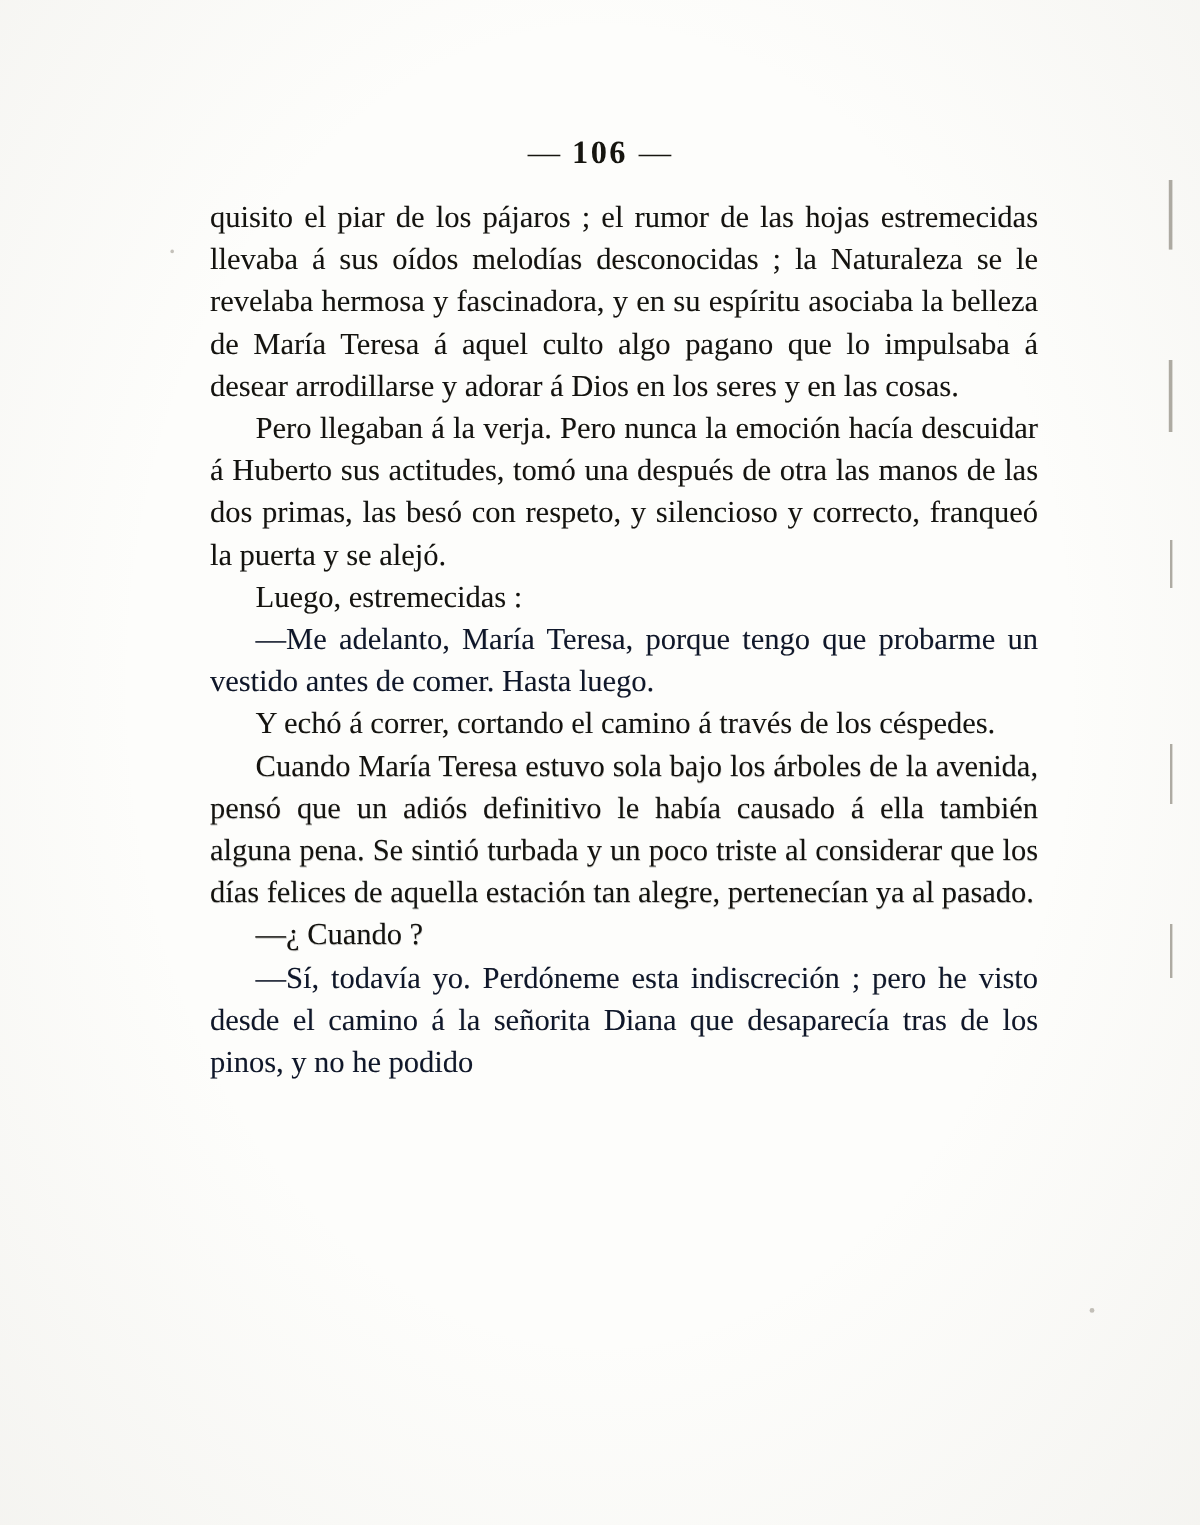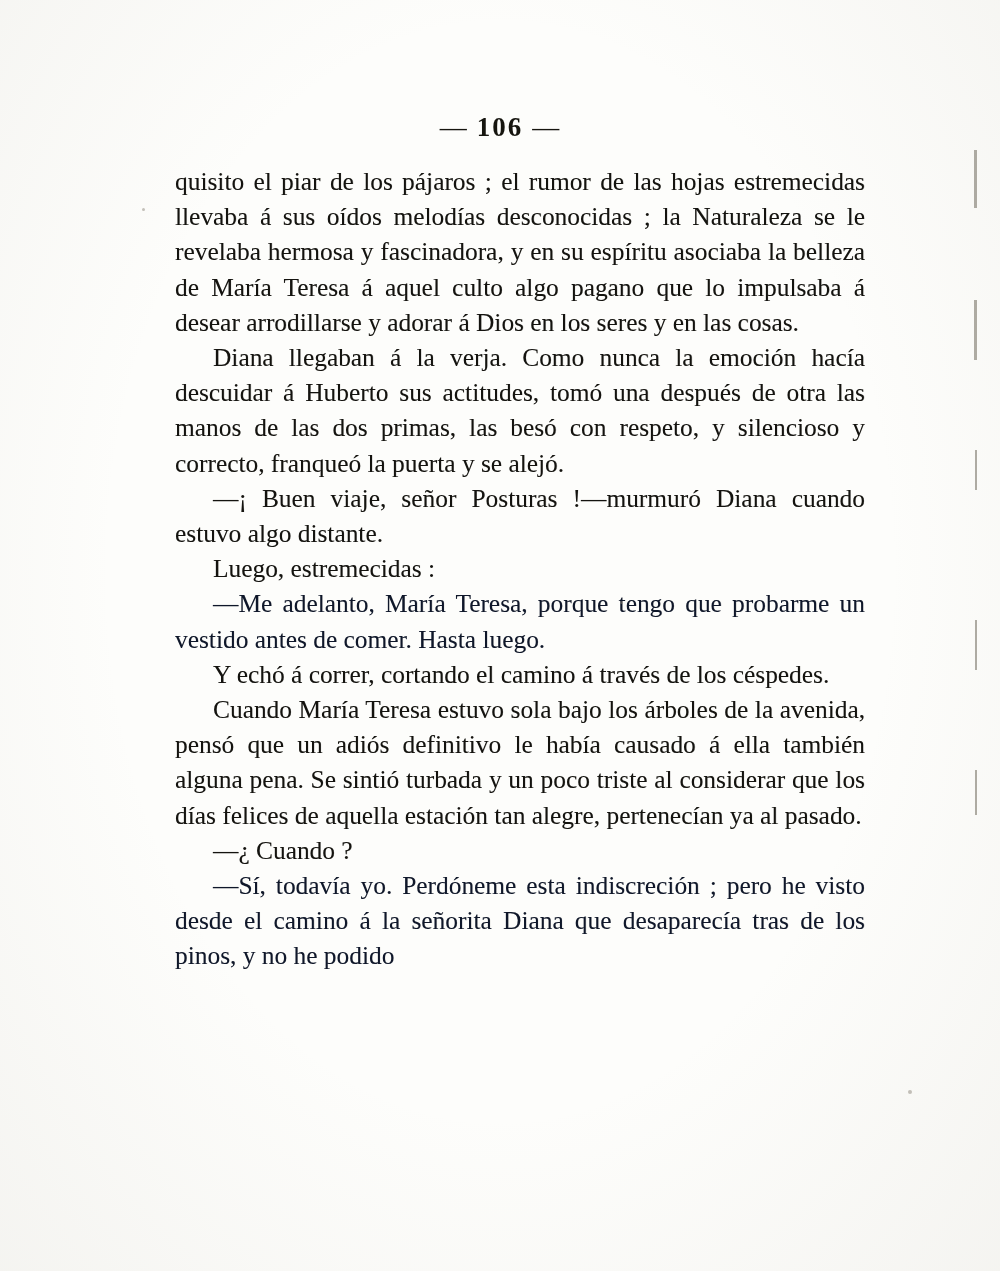--- a/index.html
+++ b/index.html
@@ -104,22 +104,21 @@
 <body>
 
 <div class="page">
 
   <div class="page-number">
     <span class="dash">—</span><span class="num">106</span><span class="dash">—</span>
   </div>
 
   <div class="body-text">
     <p class="para no-indent">quisito el piar de los pájaros ; el rumor de las hojas estremecidas llevaba á sus oídos melodías desconocidas ; la Naturaleza se le revelaba hermosa y fascinadora, y en su espíritu asociaba la belleza de María Teresa á aquel culto algo pagano que lo impulsaba á desear arrodillarse y adorar á Dios en los seres y en las cosas.</p>
-    <p class="para">Diana llegaban á la verja. Como nunca la emoción hacía descuidar á Huberto sus actitudes, tomó una después de otra las manos de las dos primas, las besó con respeto, y silencioso y correcto, franqueó la puerta y se alejó.</p>
-    <p class="para dialog">—¡ Buen viaje, señor Posturas !—murmuró Diana cuando estuvo algo distante.</p>
+    <p class="para">Pero llegaban á la verja. Pero nunca la emoción hacía descuidar á Huberto sus actitudes, tomó una después de otra las manos de las dos primas, las besó con respeto, y silencioso y correcto, franqueó la puerta y se alejó.</p>
     <p class="para">Luego, estremecidas :</p>
     <p class="para dialog faint">—Me adelanto, María Teresa, porque tengo que probarme un vestido antes de comer. Hasta luego.</p>
     <p class="para">Y echó á correr, cortando el camino á través de los céspedes.</p>
     <p class="para">Cuando María Teresa estuvo sola bajo los árboles de la avenida, pensó que un adiós definitivo le había causado á ella también alguna pena. Se sintió turbada y un poco triste al considerar que los días felices de aquella estación tan alegre, pertenecían ya al pasado.</p>
     <p class="para dialog">—¿ Cuando ?</p>
     <p class="para dialog faint">—Sí, todavía yo. Perdóneme esta indiscreción ; pero he visto desde el camino á la señorita Diana que desaparecía tras de los pinos, y no he podido</p>
   </div>
 
   <div class="edge-marks">
     <span style="top:0px;left:4px;width:3px;height:58px;"></span>

